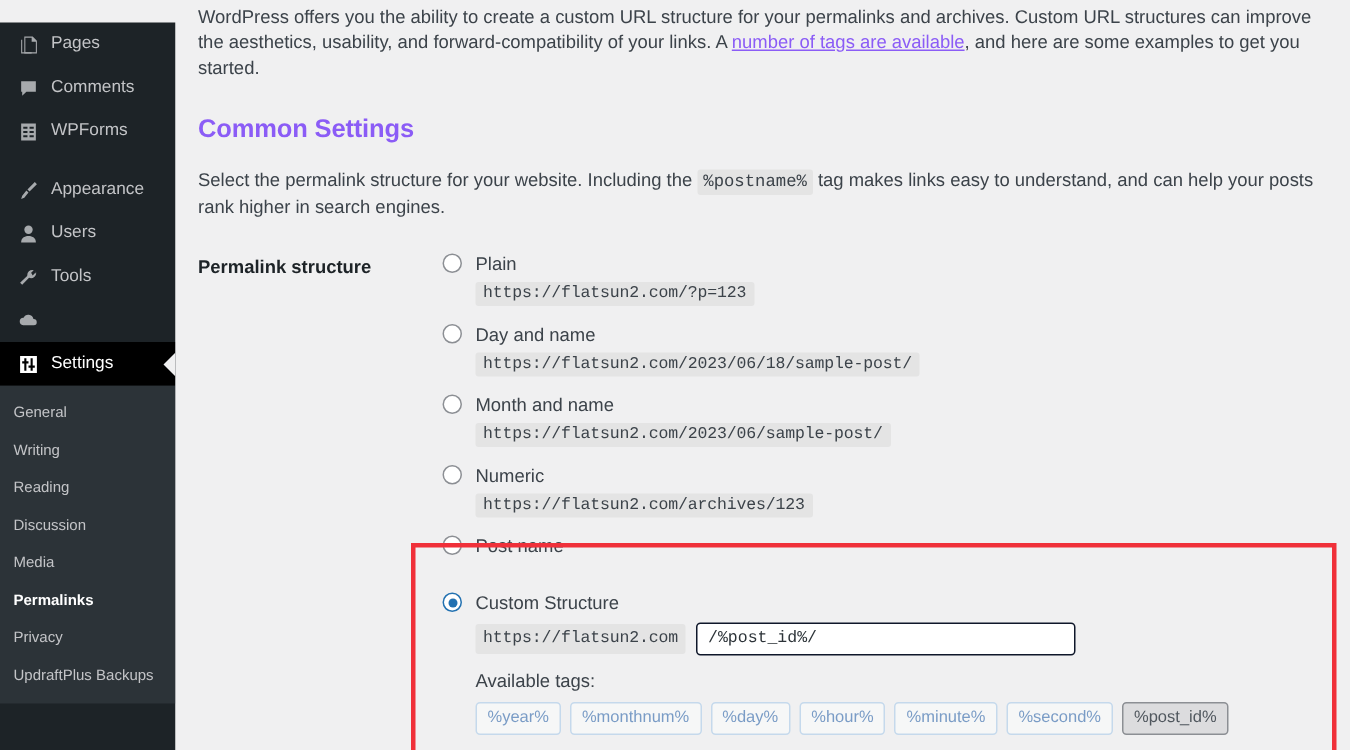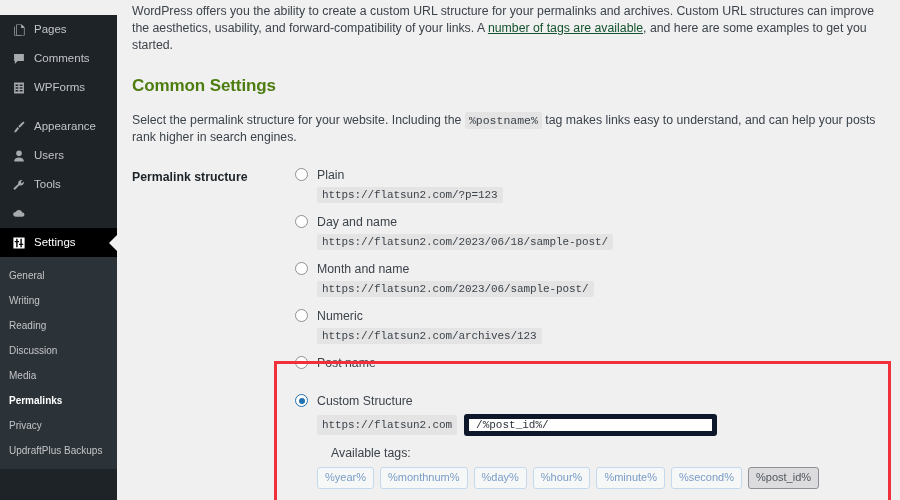--- a/index.html
+++ b/index.html
@@ -74,25 +74,25 @@
     padding: 0 18px 0 15px;
     overflow: hidden;
   }
   .intro {
     font-size: 12.3px;
     line-height: 17px;
     color: #3c434a;
     padding-top: 3px;
     max-width: 770px;
   }
-  .intro a { color: #14532d; text-decoration: underline; }
+  .intro a { color: #8b5cf6; text-decoration: underline; }
   h2.section-title {
     font-size: 17px;
     font-weight: bold;
-    color: #4d7c0f;
+    color: #8b5cf6;
     margin: 22px 0 0 0;
     letter-spacing: -0.1px;
   }
   .section-desc {
     font-size: 12.3px;
     line-height: 17px;
     margin-top: 16px;
     color: #3c434a;
   }
   code.inline {
@@ -168,31 +168,31 @@
     background: #e4e4e4;
     color: #3c434a;
     padding: 4px 5px;
     border-radius: 2px;
     letter-spacing: -0.1px;
   }
   .struct-input {
     margin-left: 7px;
     width: 253px;
     height: 22px;
-    border: 5px solid #0f172a;
+    border: 1px solid #0f172a;
     border-radius: 3px;
     background: #fff;
     font-family: "Liberation Mono", monospace;
     font-size: 11px;
     color: #2c3338;
     padding: 0 7px;
     outline: none;
   }
   .avail-label {
-    margin-left: 36px;
+    margin-left: 22px;
     margin-top: 10px;
     font-size: 12.3px;
     color: #3c434a;
   }
   .tags {
     margin-left: 22px;
     margin-top: 7px;
     display: flex;
     flex-wrap: wrap;
     gap: 6px;

